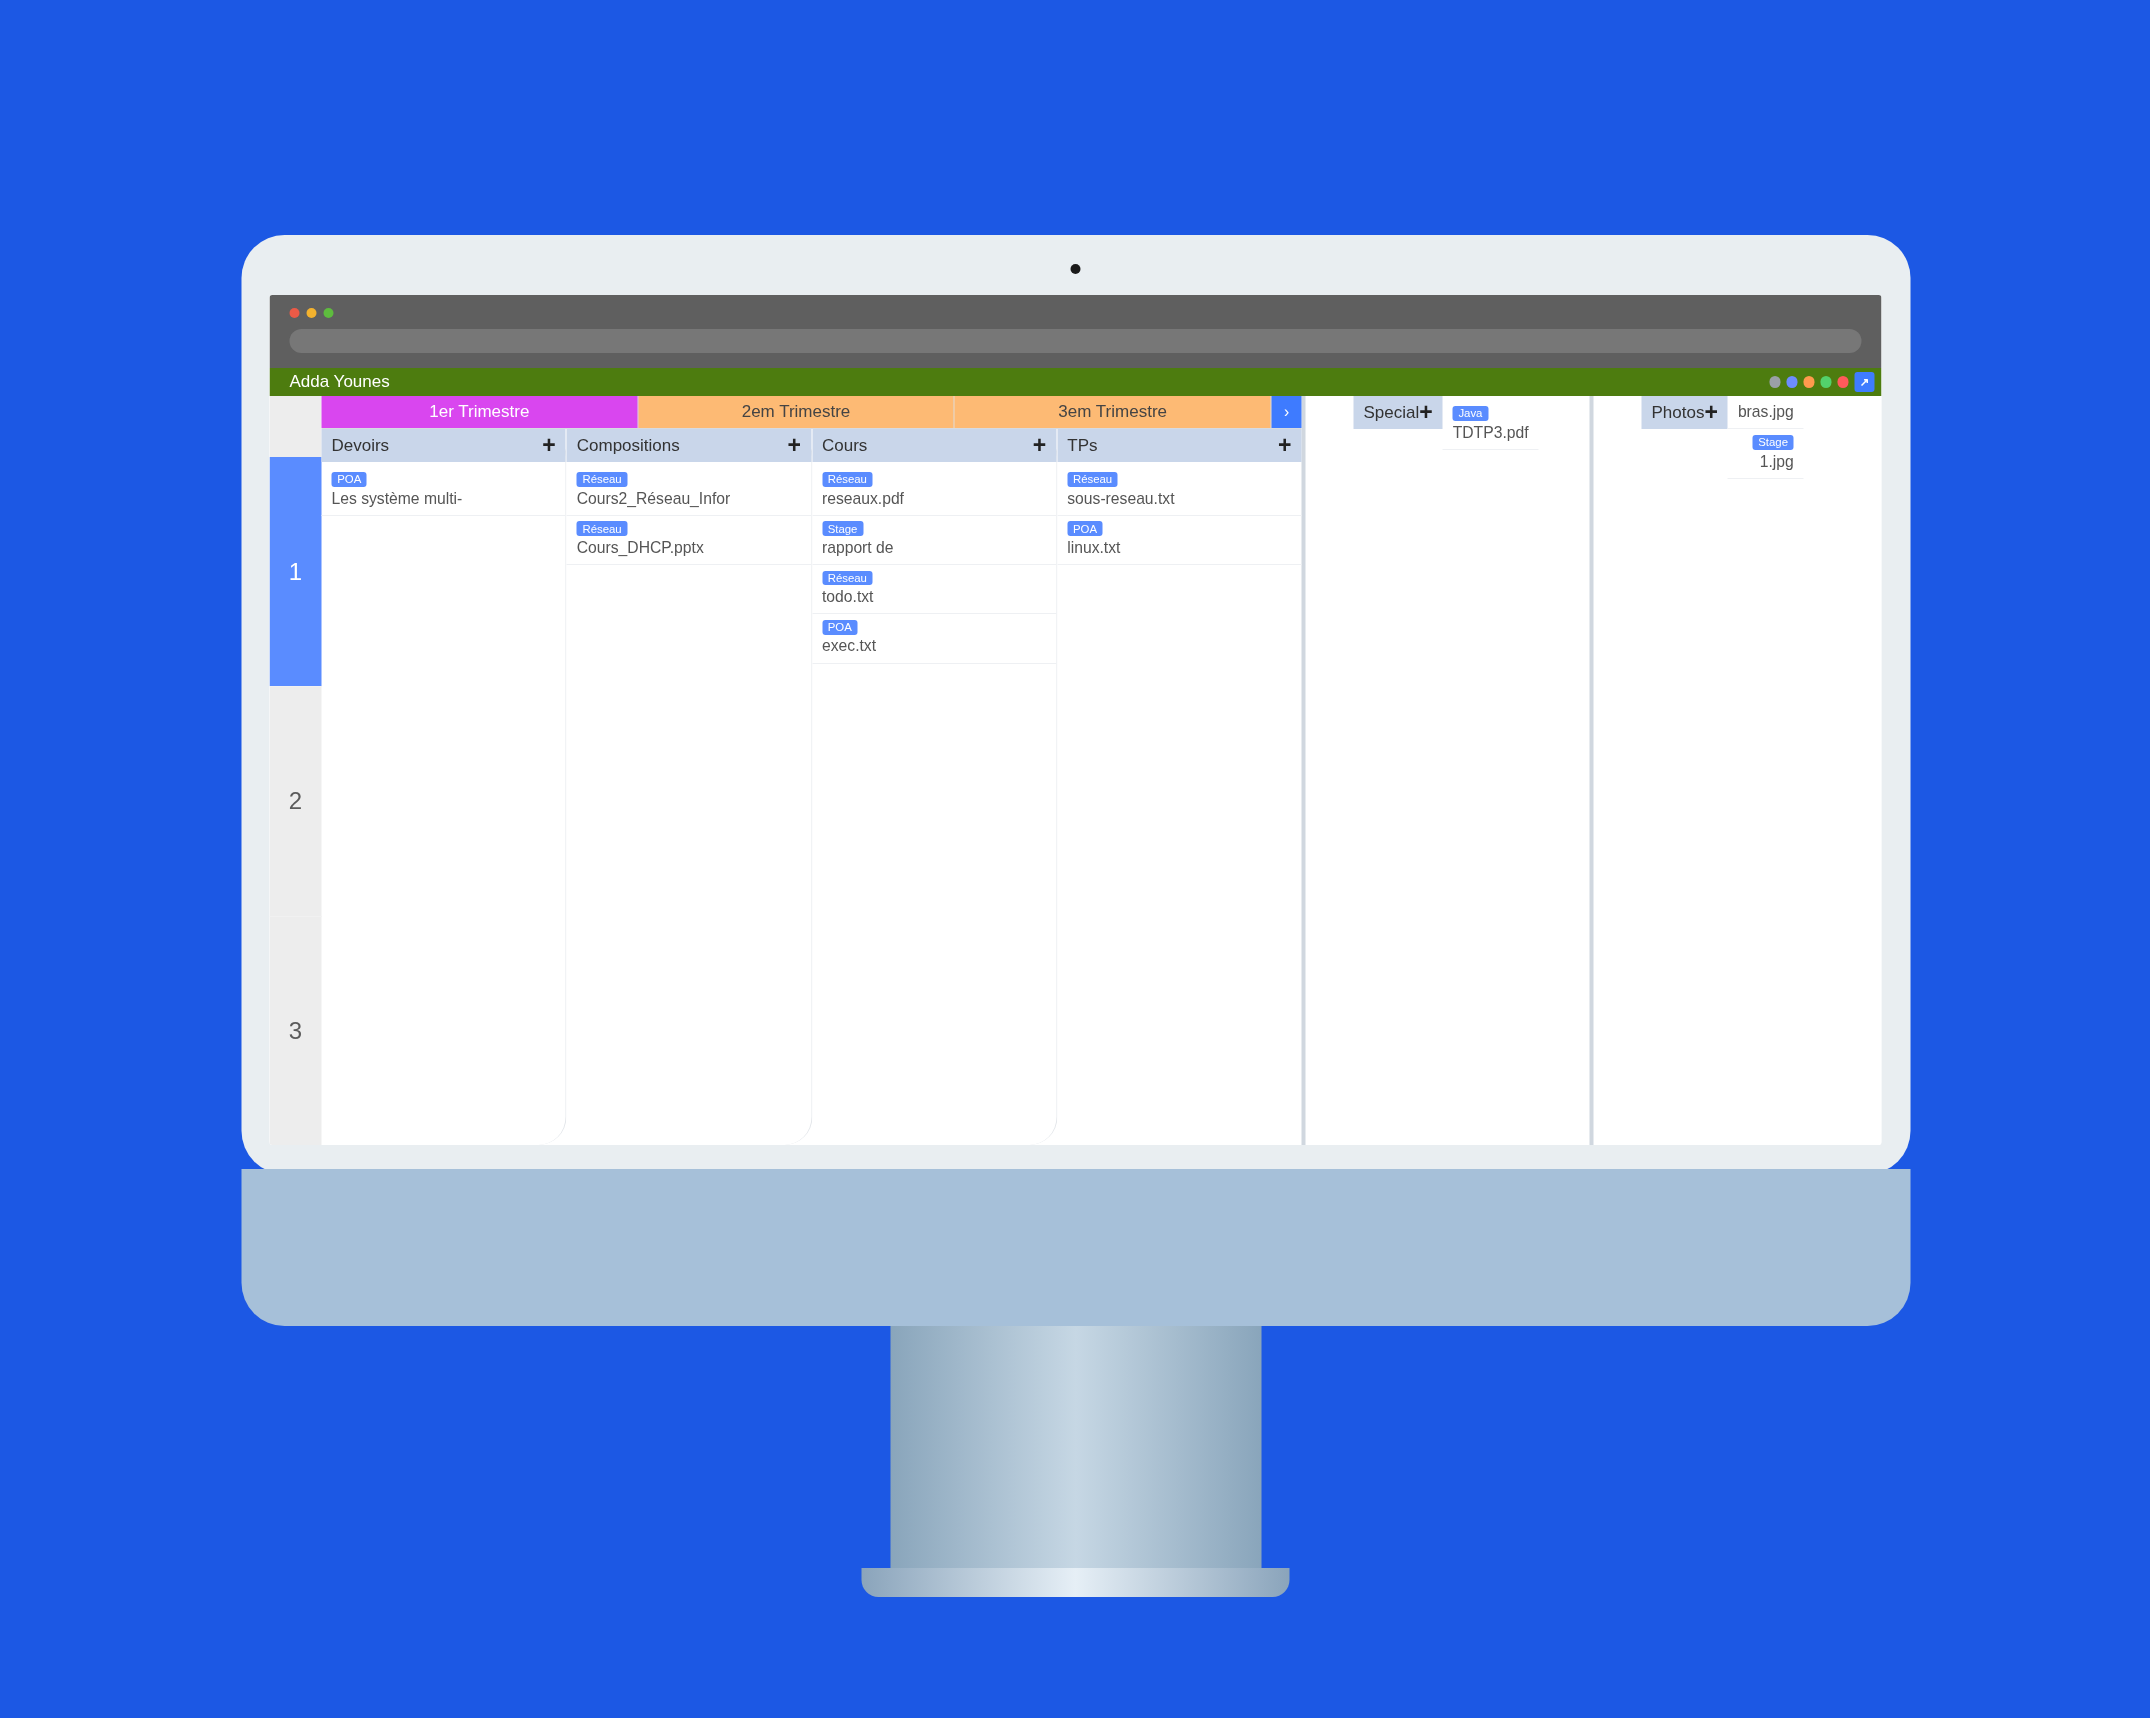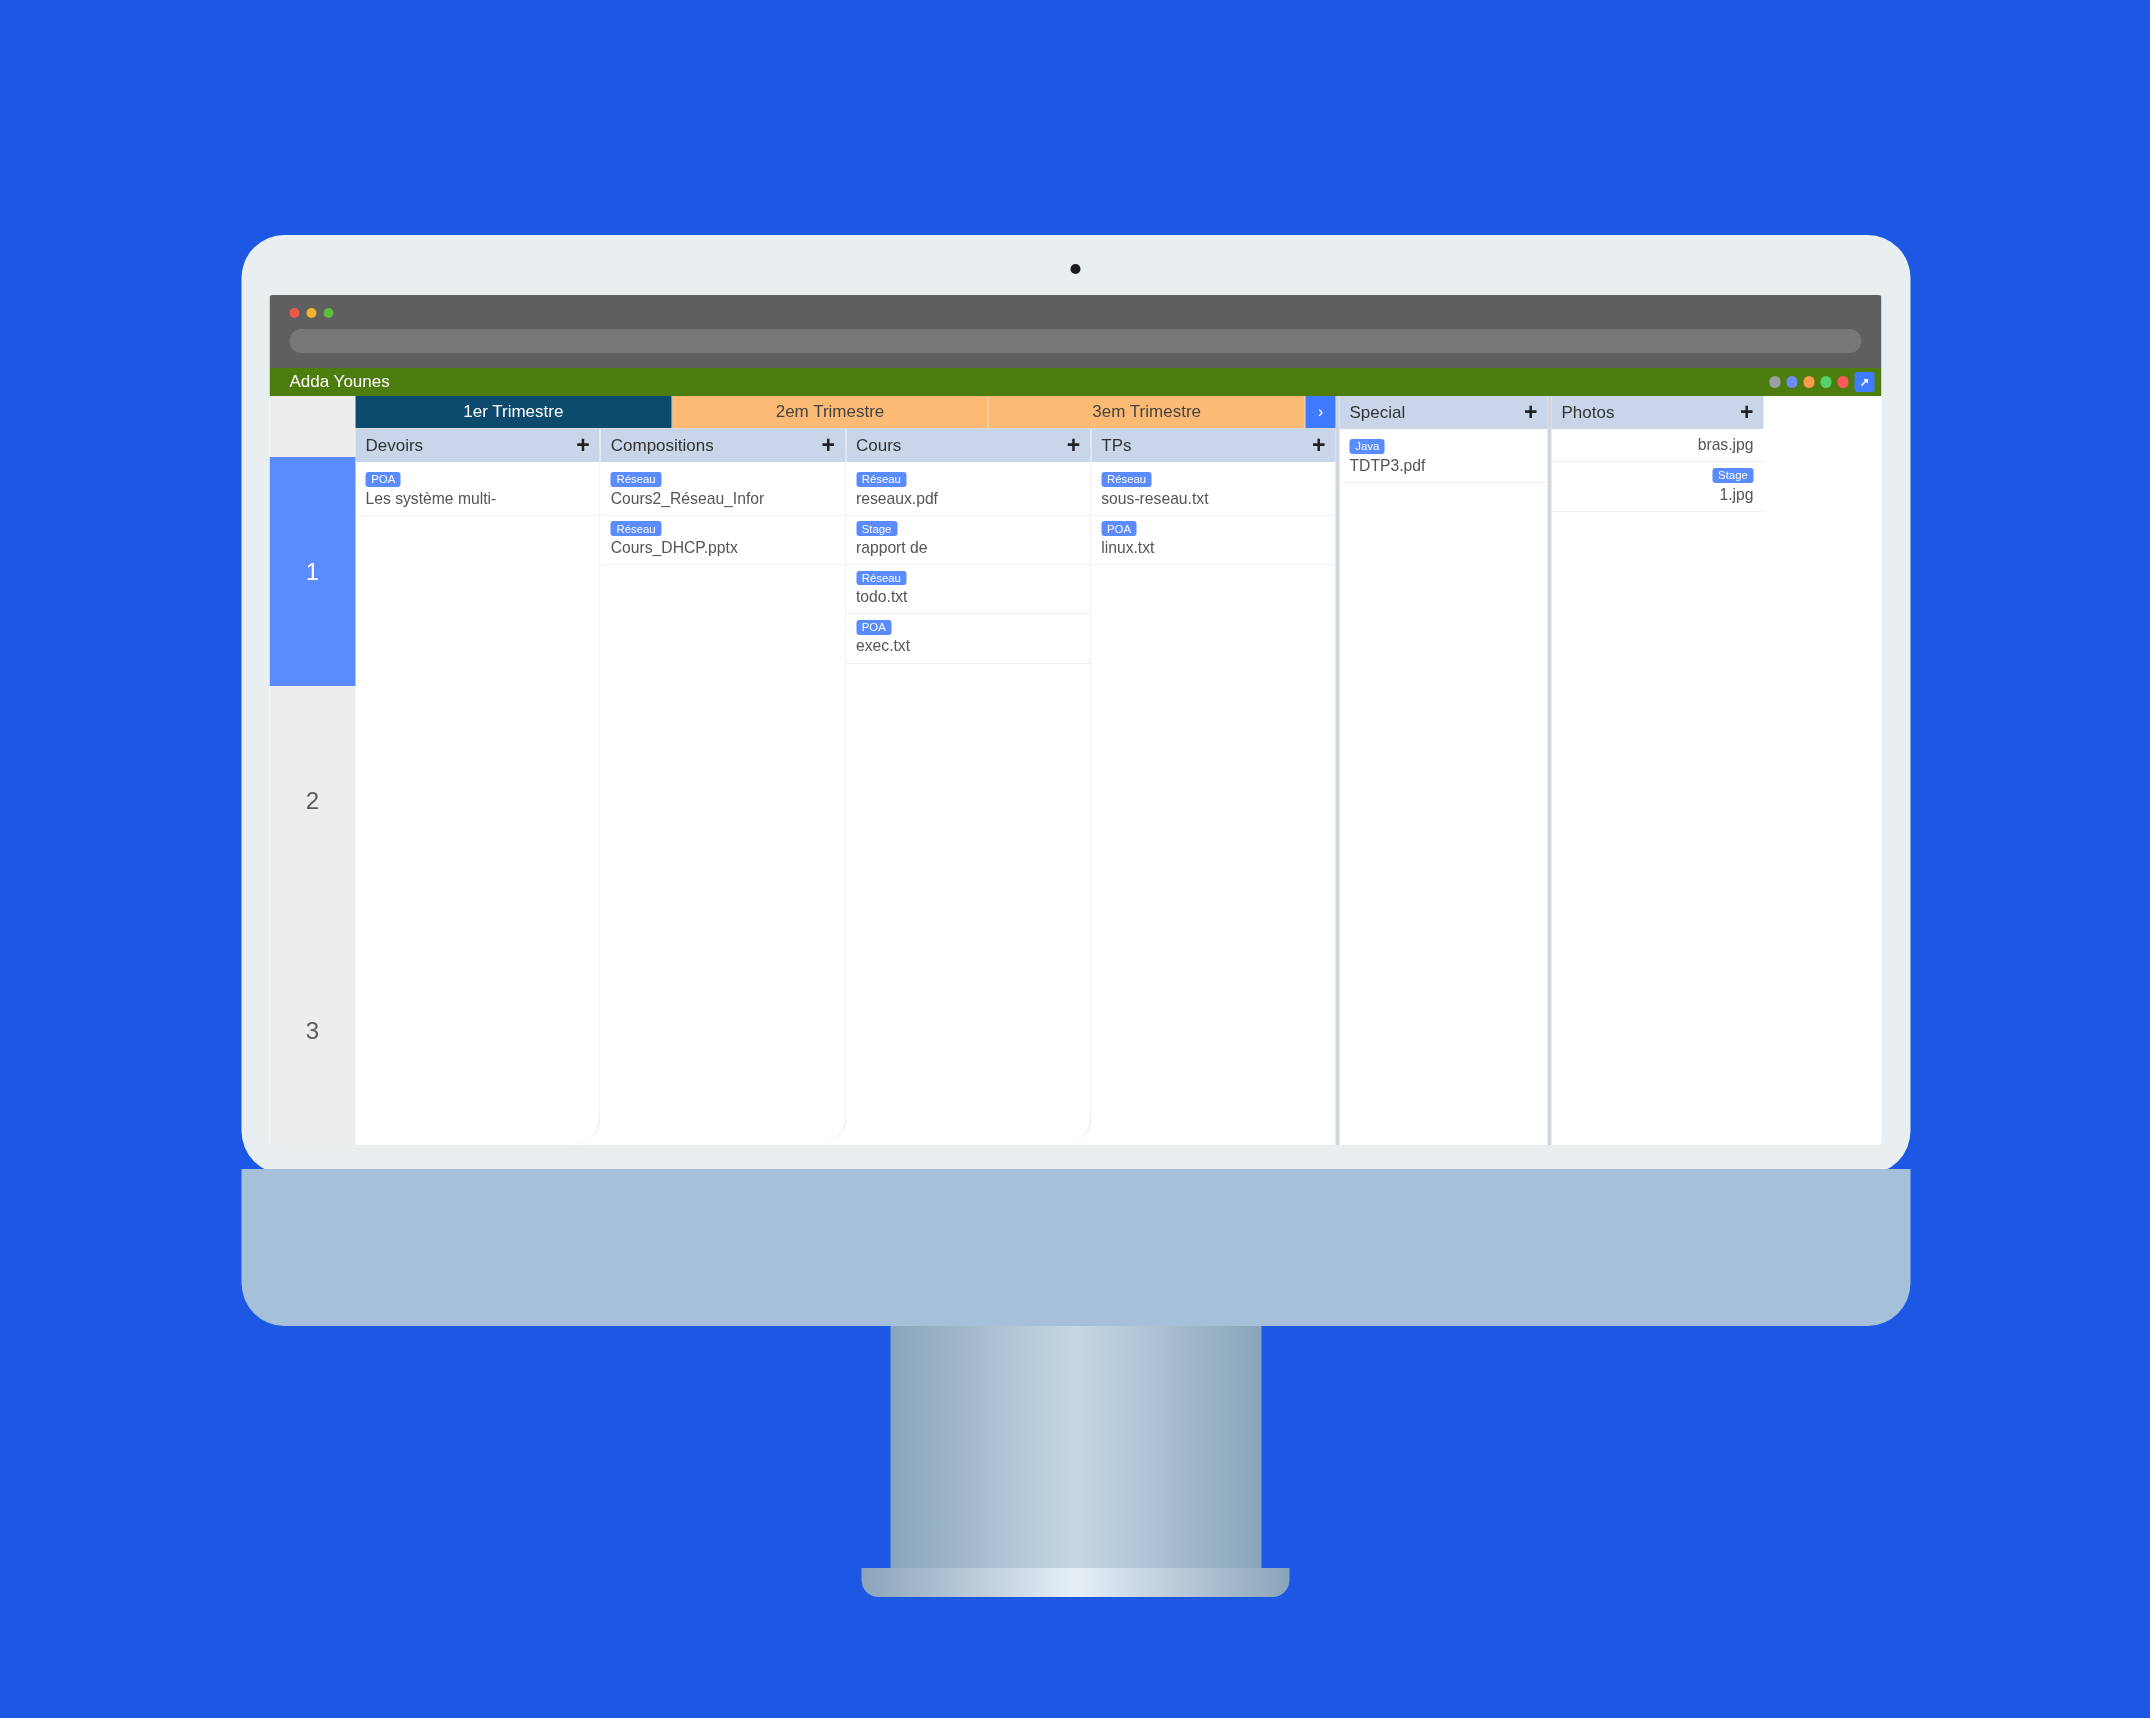--- a/index.html
+++ b/index.html
@@ -66,21 +66,21 @@
 .tabs {
   display:flex; height:33px; position:relative;
   border-bottom:1.4px solid #d7dbe0;
 }
 .tab {
   flex:1; display:flex; align-items:center; justify-content:center;
   font-size:17px; color:#444; background:#fdba74; border-right:1.4px solid #d7dbe0;
   cursor:pointer;
 }
 .tab:last-of-type{border-right:none;}
-.tab.active { background:#0c4a6e; color:#fff; }
+.tab.active { background:#d946ef; color:#fff; }
 .tab-next {
   width:30px; background:#3e7bff; color:#fff; display:flex;
   align-items:center; justify-content:center; font-size:15.7px;
 }
 
 
 .cols { flex:1; display:flex; }
 .col {
   flex:1; border-right:1.4px solid #e3e6ea; display:flex; flex-direction:column;
   min-width:0;
@@ -103,21 +103,21 @@
   font-size:15.7px; color:#555;
   white-space:nowrap; overflow:hidden; text-overflow:ellipsis;
   cursor:pointer;
 }
 .tag {
   display:inline-block; background:#5a8cff; color:#fff;
   font-size:11.4px; padding:1.4px 5.7px; border-radius:2.9px; margin-bottom:2.9px;
 }
 
 
-.pane { width:212px; border-right:4.3px solid #d0d7df; display:flex; flex-direction:column; }
+.pane { width:288px; border-right:4.3px solid #d0d7df; display:flex; flex-direction:row;padding-left:48px; }
 .pane:last-child{border-right:none;text-align:right;}
 .pane-head { background:#c9d6ea; }
 </style>
 </head>
 <body>
 
 <div class="monitor">
   <div class="bezel">
     <div class="camera"></div>
     <div class="screen">

